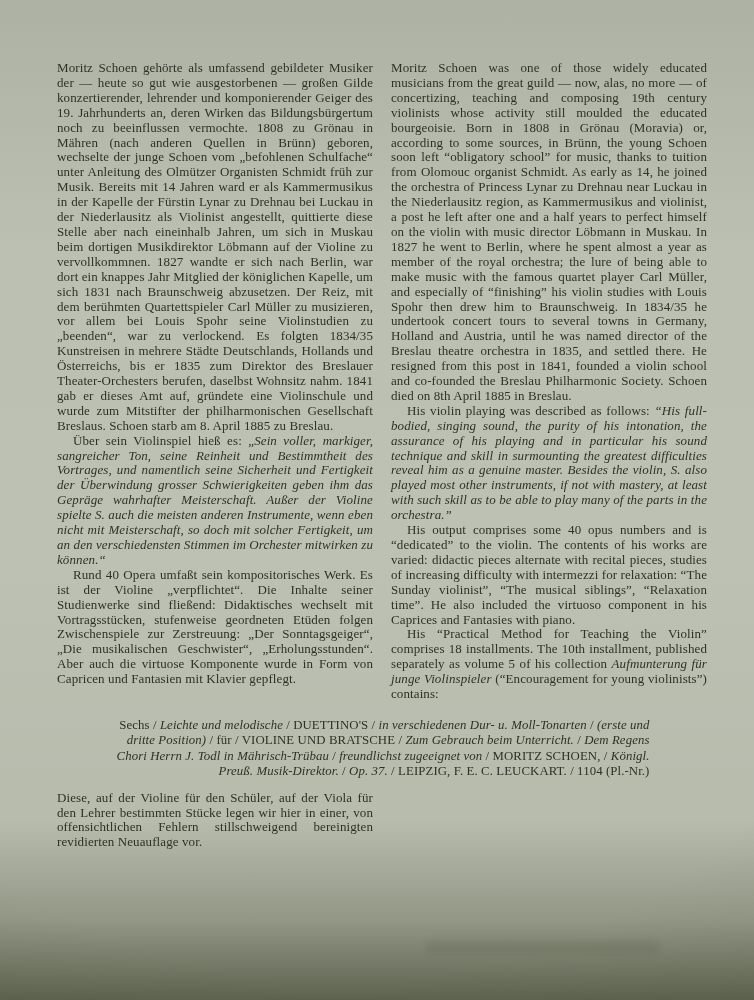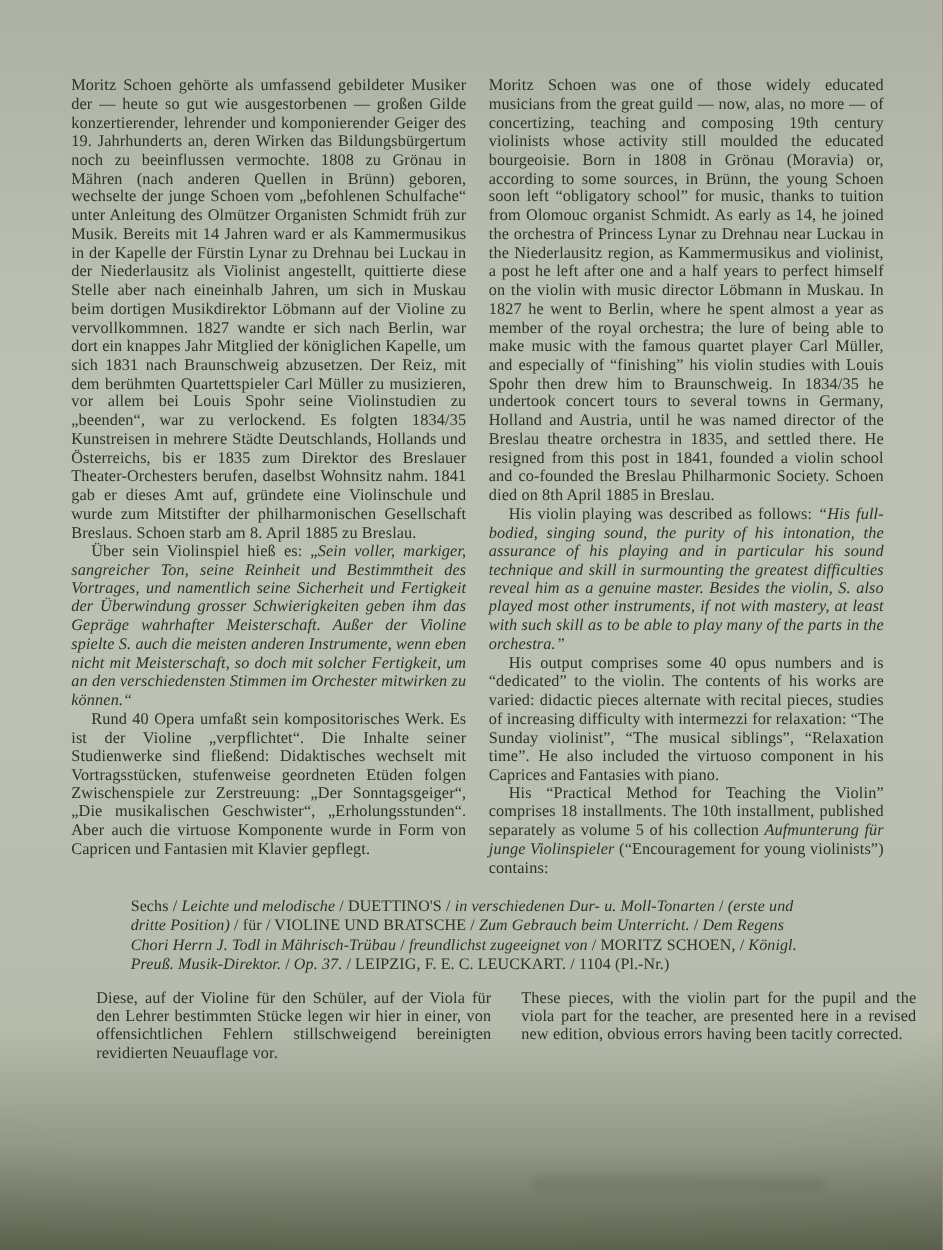--- a/index.html
+++ b/index.html
@@ -38,30 +38,29 @@
   }
   .para.first { text-indent: 0; }
   .para em { font-style: italic; }
 
   .imprint {
     width: 545px;
     margin: 16px auto 0;
     font-size: 12.8px;
     line-height: 15.4px;
     letter-spacing: 0.1px;
-    text-align: left;
+    text-align: right;
   }
   .imprint em { font-style: italic; }
 
   .footer {
     display: grid;
     grid-template-columns: 316px 316px;
-    column-gap: 24px;
+    column-gap: 6px;
     padding: 11px 0 0 57px;
-    margin-left: 20px;
   }
   .footer .para { text-indent: 0; }
 
   .ghost-smudge {
     position: absolute;
     left: 425px;
     top: 941px;
     width: 235px;
     height: 13px;
     background: #3c4430;
@@ -86,18 +85,17 @@
       <p class="para"><span>His violin playing was described as follows: </span><em>“His full-bodied, singing sound, the purity of his intonation, the assurance of his playing and in particular his sound technique and skill in surmounting the greatest difficulties reveal him as a genuine master. Besides the violin, S. also played most other instruments, if not with mastery, at least with such skill as to be able to play many of the parts in the orchestra.”</em></p>
       <p class="para"><span>His output comprises some 40 opus numbers and is “dedicated” to the violin. The contents of his works are varied: didactic pieces alternate with recital pieces, studies of increasing difficulty with intermezzi for relaxation: “The Sunday violinist”, “The musical siblings”, “Relaxation time”. He also included the virtuoso component in his Caprices and Fantasies with piano.</span></p>
       <p class="para"><span>His “Practical Method for Teaching the Violin” comprises 18 installments. The 10th installment, published separately as volume 5 of his collection </span><em>Aufmunterung für junge Violinspieler</em><span> (“Encouragement for young violinists”) contains:</span></p>
     </div>
   </div>
 
   <div class="imprint"><span>Sechs / </span><em>Leichte und melodische</em><span> / DUETTINO'S / </span><em>in verschiedenen Dur- u. Moll-Tonarten</em><span> / </span><em>(erste und dritte Position)</em><span> / für / VIOLINE UND BRATSCHE / </span><em>Zum Gebrauch beim Unterricht.</em><span> / </span><em>Dem Regens Chori Herrn J. Todl in Mährisch-Trübau</em><span> / </span><em>freundlichst zugeeignet von</em><span> / MORITZ SCHOEN, / </span><em>Königl. Preuß. Musik-Direktor.</em><span> / </span><em>Op. 37.</em><span> / LEIPZIG, F. E. C. LEUCKART. / 1104 (Pl.-Nr.)</span></div>
 
   <div class="footer">
     <p class="para"><span>Diese, auf der Violine für den Schüler, auf der Viola für den Lehrer bestimmten Stücke legen wir hier in einer, von offensichtlichen Fehlern stillschweigend bereinigten revidierten Neuauflage vor.</span></p>
-    <p class="para"><span>These pieces, with the violin part for the pupil and the viola part for the teacher, are presented here in a revised new edition, obvious errors having been tacitly corrected.</span></p>
   </div>
 
   <div class="ghost-smudge"></div>
 
 </div>
 
 </body></html>

